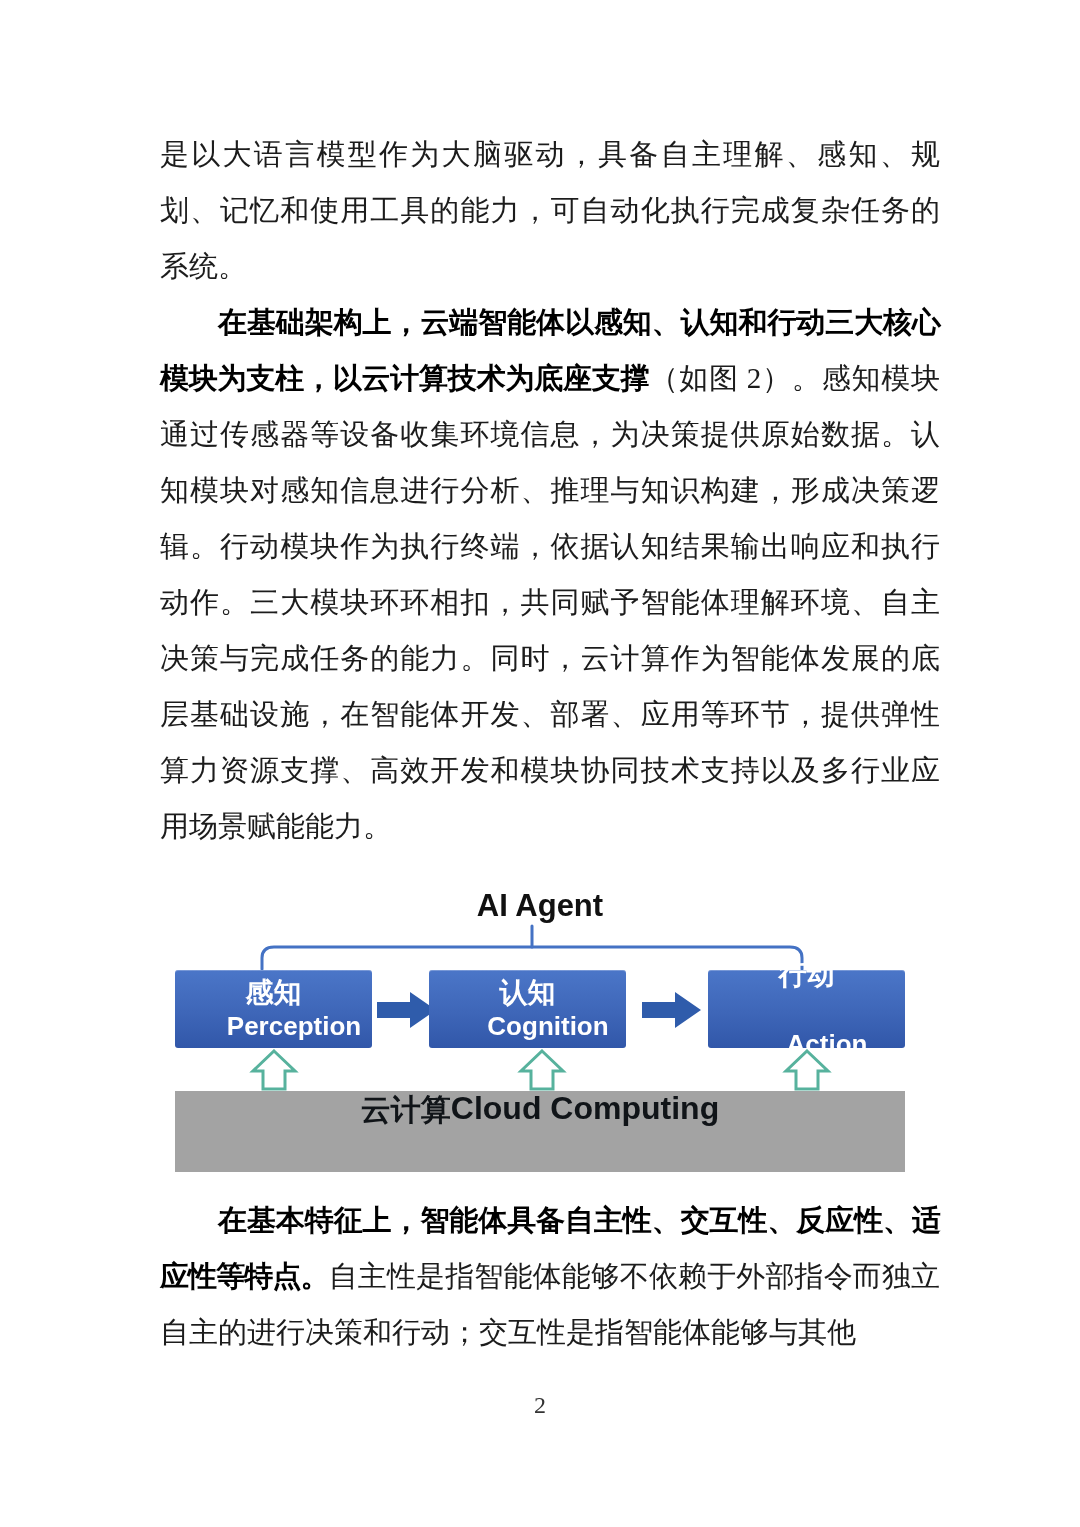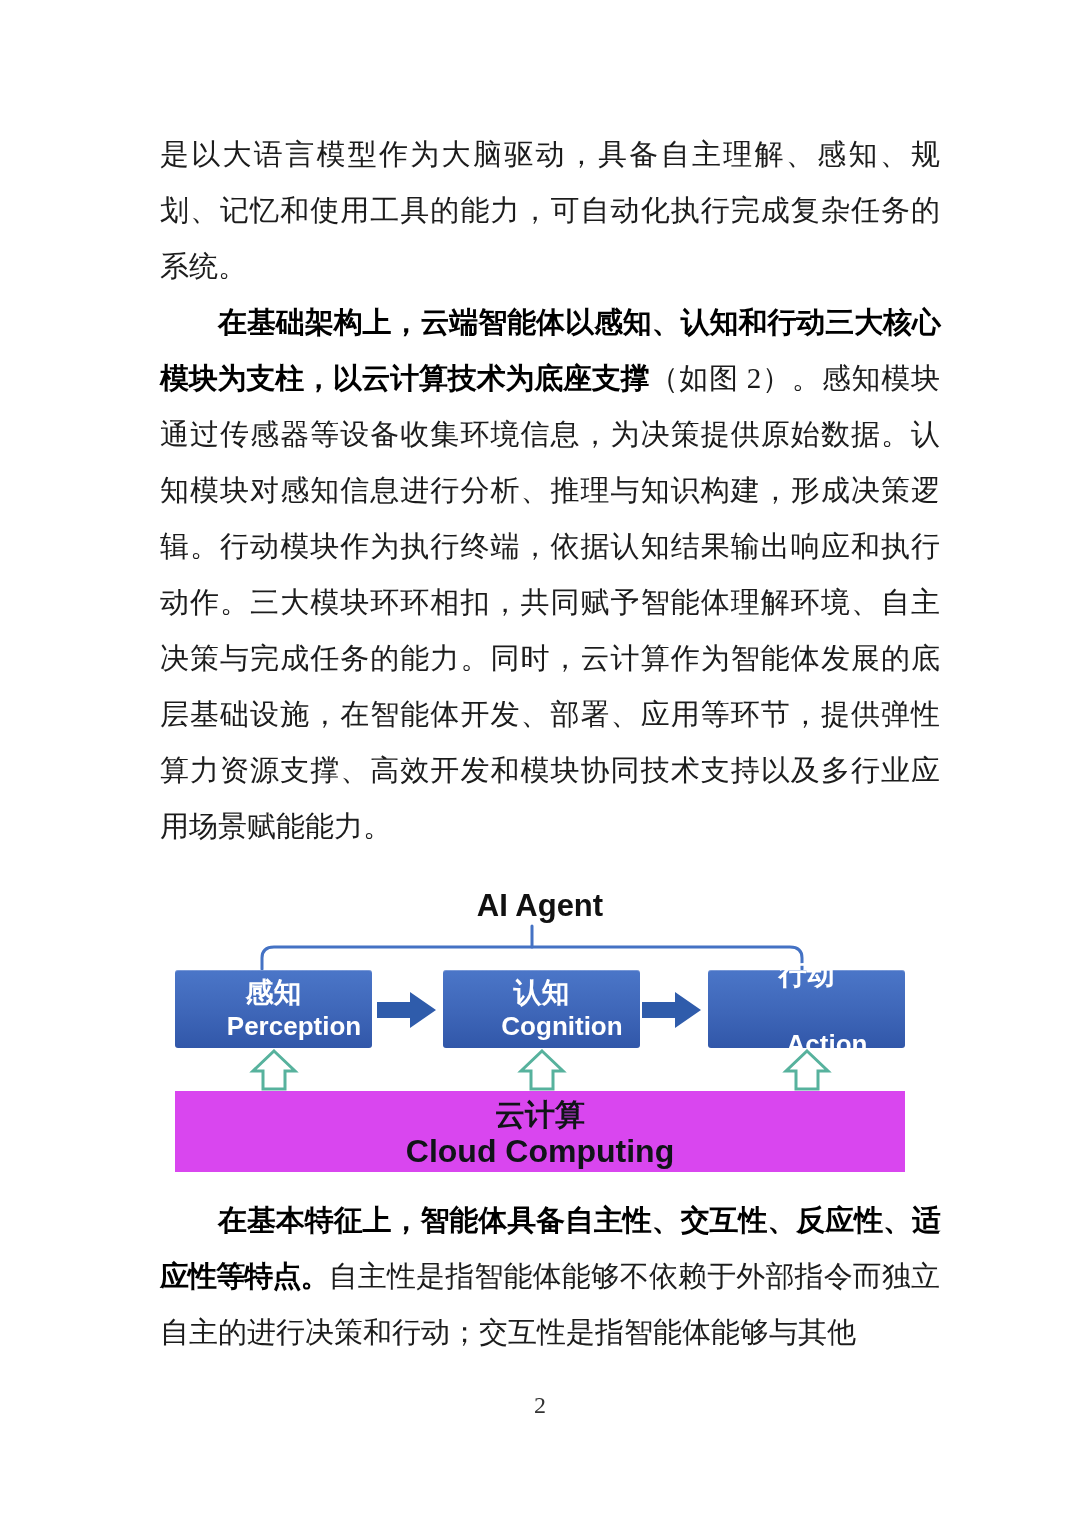--- a/index.html
+++ b/index.html
@@ -83,21 +83,21 @@
     font-weight: 700;
     line-height: 34px;
   }
   .node-box .en {
     font-size: 26px;
     font-weight: 700;
     line-height: 32px;
     padding-left: 41px;
   }
   .box-1 { left: 0; }
-  .box-2 { left: 268px; align-items: center; }
+  .box-2 { left: 254px; align-items: center; }
   .box-3 { left: 533px; gap: 36px; }
   .flow-arrow {
     position: absolute;
     top: 21px;
   }
   .flow-arrow-1 { left: 202px; }
   .flow-arrow-2 { left: 467px; }
   .up-arrows {
     position: absolute;
     top: 161px; left: 0;
@@ -106,25 +106,25 @@
   }
   .up-arrow { position: absolute; top: 0; }
   .up-arrow-1 { left: 74px; }
   .up-arrow-2 { left: 342px; }
   .up-arrow-3 { left: 607px; }
   .base-band {
     position: absolute;
     top: 203px; left: 0;
     width: 730px;
     height: 81px;
-    background: #d946ef;
+    background: #a3a3a3;
     display: flex;
-    flex-direction: column;
+    flex-direction: row;
     justify-content: center;
-    align-items: center;
+    align-items: flex-start;
     color: #101418;
   }
   .base-band .zh {
     font-size: 30px;
     font-weight: 700;
     line-height: 38px;
   }
   .base-band .en {
     font-size: 32px;
     font-weight: 700;

